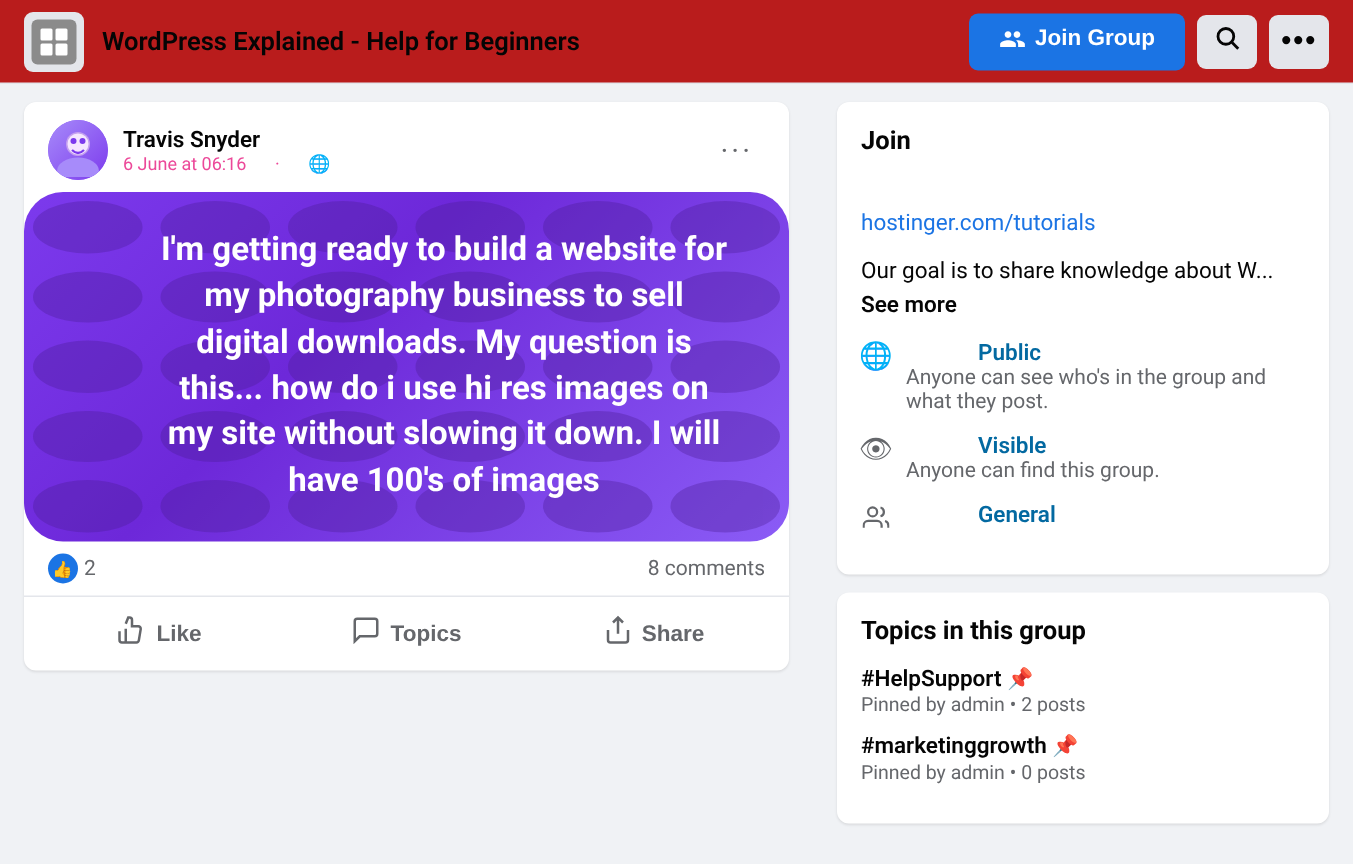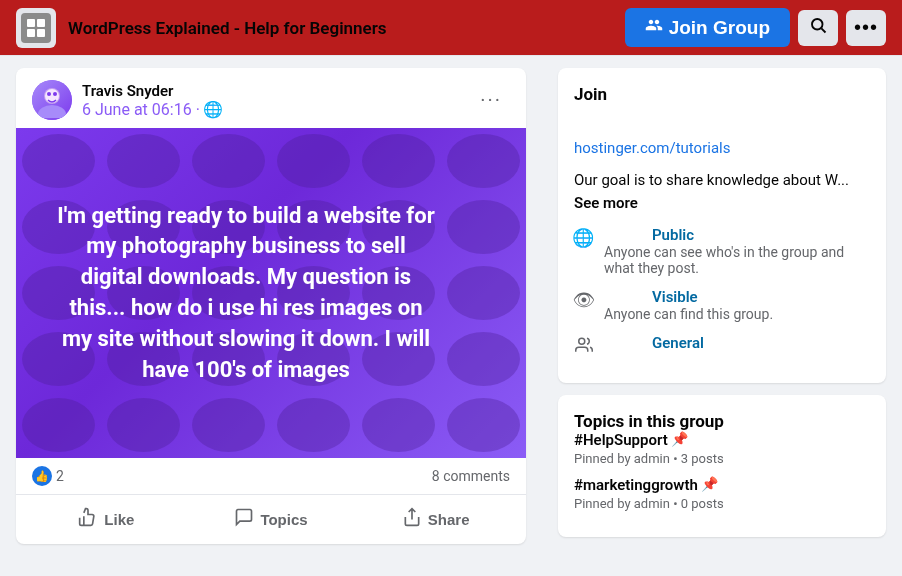--- a/index.html
+++ b/index.html
@@ -54,25 +54,25 @@
       display: flex;
       align-items: center;
       gap: 8px;
     }
     .btn-join {
       background: #1b74e4;
       color: white;
       border: none;
       border-radius: 6px;
       padding: 8px 20px;
-      font-size: 19px;
+      font-size: 15px;
       font-weight: 600;
       cursor: pointer;
       display: flex;
-      align-items: flex-end;
+      align-items: flex-start;
       gap: 6px;
     }
     .btn-icon-round {
       background: #e4e6eb;
       border: none;
       border-radius: 6px;
       width: 40px;
       height: 36px;
       cursor: pointer;
       display: flex;
@@ -135,45 +135,46 @@
     }
     .post-user-info {
       flex: 1;
     }
     .post-user-name {
       font-weight: 600;
       font-size: 15px;
       color: #050505;
     }
     .post-meta {
-      font-size: 16px;
-      color: #8b5cf6;
-      display: flex;
-      align-items: center;
-      gap: 4px;
+      font-size: 12px;
+      color: #ec4899;
+      display: flex;
+      align-items: center;
+      gap: 19px;
     }
     .post-more {
       color: #65676b;
       font-size: 20px;
       cursor: pointer;
       padding: 4px 8px;
       border-radius: 50%;
       letter-spacing: 2px;
     }
 
     
     .post-image {
       width: 100%;
       background: linear-gradient(135deg, #7c3aed 0%, #6d28d9 40%, #8b5cf6 100%);
-      height: 330px;
-      display: flex;
-      align-items: center;
-      justify-content: flex-start;
+      height: 233px;
+      display: flex;
+      align-items: center;
+      justify-content: flex-end;
       position: relative;
       overflow: hidden;
+      border-radius: 26px;
     }
     .post-image-bg-circles {
       position: absolute;
       inset: 0;
       display: grid;
       grid-template-columns: repeat(6, 1fr);
       grid-template-rows: repeat(5, 1fr);
       gap: 0;
       opacity: 0.35;
     }
@@ -323,27 +324,28 @@
     .meta-desc {
       font-size: 14px;
       color: #65676b;
     }
 
     
     .topics-title {
       font-size: 17px;
       font-weight: 700;
       color: #050505;
+      margin-bottom: 12px;
     }
     .topic-item {
       margin-bottom: 10px;
     }
     .topic-tag {
       display: flex;
-      align-items: flex-start;
+      align-items: flex-end;
       gap: 4px;
       font-size: 15px;
       font-weight: 600;
       color: #050505;
       margin-bottom: 2px;
     }
     .topic-pin { font-size: 14px; }
     .topic-meta {
       font-size: 13px;
       color: #65676b;
@@ -541,21 +543,21 @@
     </div>
 
     <div class="sidebar-card">
       <div class="topics-title">Topics in this group</div>
 
       <div class="topic-item">
         <div class="topic-tag">
           <span>#HelpSupport</span>
           <span class="topic-pin">📌</span>
         </div>
-        <div class="topic-meta">Pinned by admin • 3 posts</div>
+        <div class="topic-meta">Pinned by admin • 2 posts</div>
       </div>
 
       <div class="topic-item">
         <div class="topic-tag">
           <span>#marketinggrowth</span>
           <span class="topic-pin">📌</span>
         </div>
         <div class="topic-meta">Pinned by admin • 0 posts</div>
       </div>
     </div>

